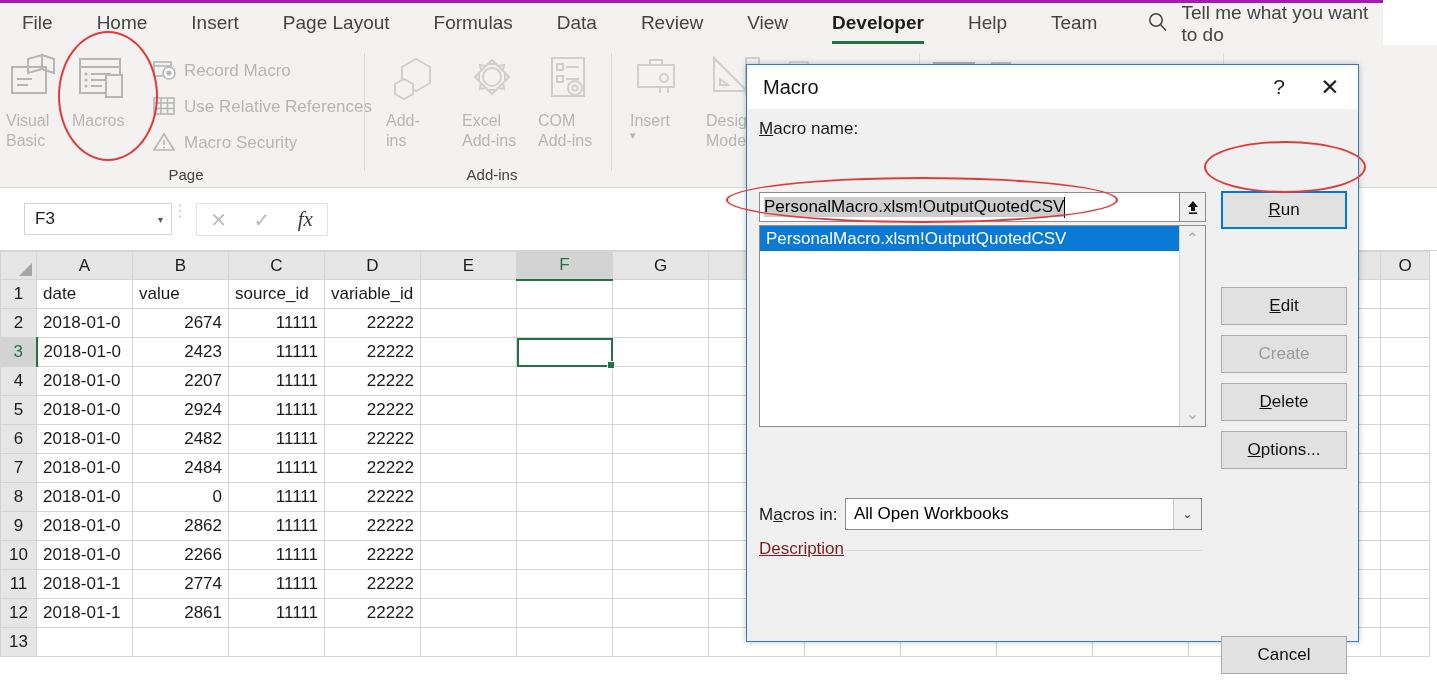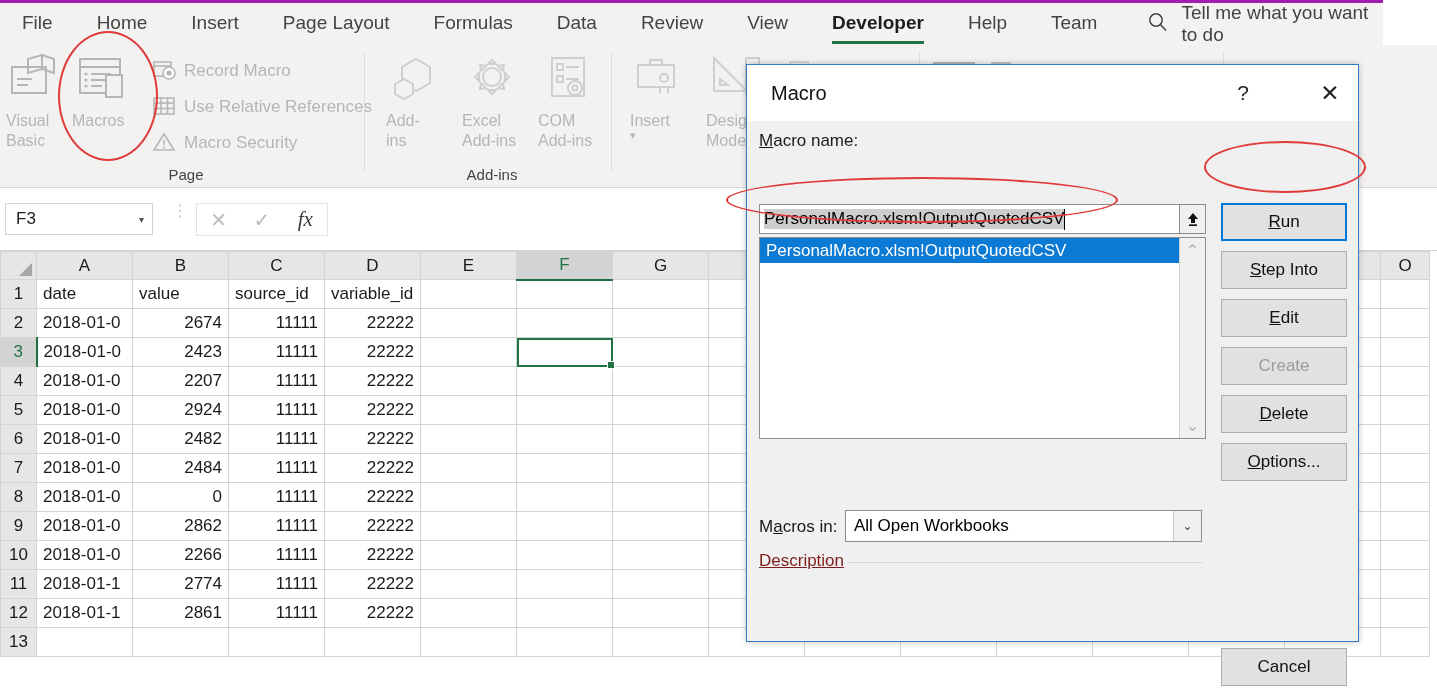--- a/index.html
+++ b/index.html
@@ -58,21 +58,21 @@
   }
   .smallbtn .ico { width: 26px; height: 24px; margin-right: 6px; display:inline-block; }
   .caret-sm { display:block; font-size: 11px; line-height: 8px; color:#b6b6b6; }
 
   
   .fbar {
     position: absolute; top: 189px; left: 0; width: 1437px; height: 62px;
     background: #fff; border-bottom: 1px solid #d4d4d4;
   }
   .namebox {
-    position: absolute; left: 5px; top: 203px; width: 148px; height: 32px;
+    position: absolute; left: 24px; top: 203px; width: 148px; height: 32px;
     border: 1px solid #d4d4d4; background: #fff;
     display: flex; align-items: center; font-size: 17px; color: #222;
     padding-left: 10px;
   }
   .namebox .nb-caret { position: absolute; right: 8px; font-size: 10px; color: #555; }
   .nb-dots { position: absolute; left: 172px; top: 207px; color:#c9c9c9; font-size: 16px; letter-spacing:0; line-height: 8px;}
   .fb-btns { position: absolute; left: 196px; top: 203px; width: 132px; height: 33px;
     border: 1px solid #e3e3e3; background: #fff; display: flex; align-items: center; }
   .fb-btns span { flex: 1; text-align: center; font-size: 20px; color: #bcbcbc; }
   .fb-btns .fx { color: #3b3b3b; font-style: italic; font-family: "Liberation Serif", serif; font-size: 21px; }
@@ -103,22 +103,22 @@
     background:#217346; border:1px solid #fff;
   }
 
   
   .dialog {
     position: absolute; left: 746px; top: 64px; width: 613px; height: 578px;
     background: #f0f0f0; border: 1px solid #2f7cc7;
     box-shadow: 0 0 6px rgba(0,0,0,.25);
   }
   .dlg-title {
-    height: 56px; background: #fff; display:flex; align-items:center;
-    padding-left: 24px; font-size: 20px; color: #111; gap: 36px;
+    height: 44px; background: #fff; display:flex; align-items:center;
+    padding-left: 16px; font-size: 20px; color: #111;
   }
   .dlg-title .t { flex: 1; }
   .dlg-title .hbtn { width: 46px; text-align:center; font-size: 21px; color:#222; }
   .dlg-title .xbtn { width: 56px; text-align:center; font-size: 23px; color:#222; }
   .dlg-body { position: relative; height: 529px; }
   .lbl-name { position: absolute; left: 12px; top: 10px; font-size: 17px; color:#1a1a1a; }
   .name-field {
     position: absolute; left: 12px; top: 83px; width: 425px; height: 30px;
     border: 1px solid #8d8d8d; background: #fff; display:flex; align-items:center;
     padding-left: 4px; font-size: 17px; color: #000;
@@ -733,23 +733,20 @@
         </div>
         <div class="ml-scroll">
           <span class="arrow">⌃</span>
           <span class="arrow">⌄</span>
         </div>
       </div>
 
       <div class="dbtn focus" style="left:474px; top:82px;">
           <span><u class="acc">R</u>un</span>
         </div>
-      <div class="dbtn" style="left:474px; top:130px;">
-          <span><u class="acc">S</u>tep Into</span>
-        </div>
       <div class="dbtn" style="left:474px; top:178px;">
           <span><u class="acc">E</u>dit</span>
         </div>
       <div class="dbtn disabled" style="left:474px; top:226px;">
           <span>Create</span>
         </div>
       <div class="dbtn" style="left:474px; top:274px;">
           <span><u class="acc">D</u>elete</span>
         </div>
       <div class="dbtn" style="left:474px; top:322px;">

